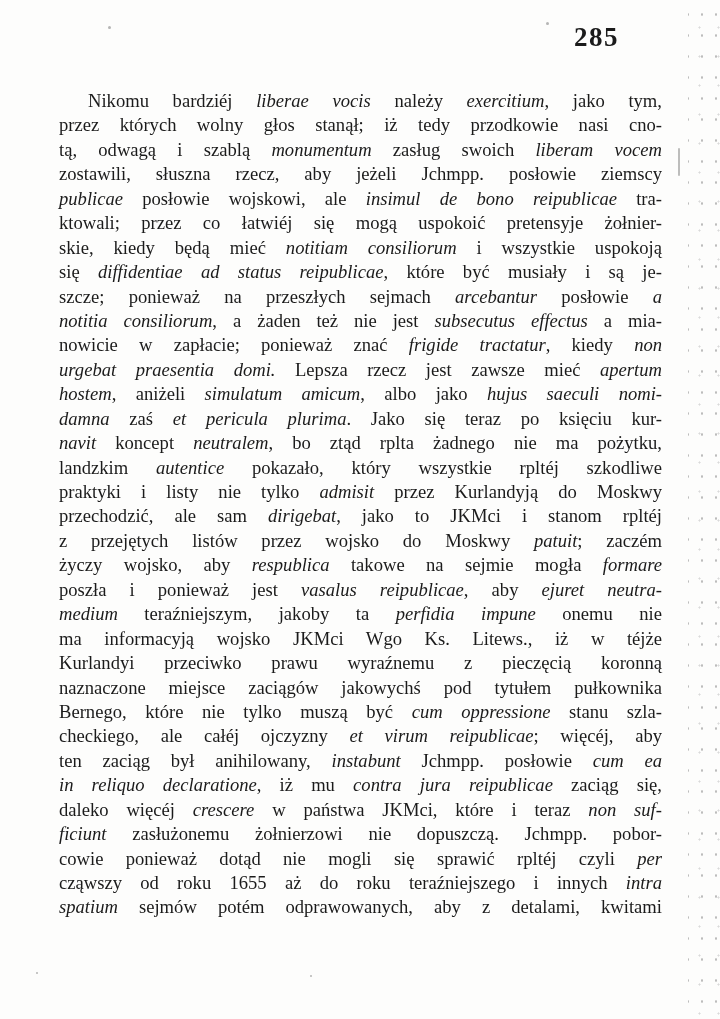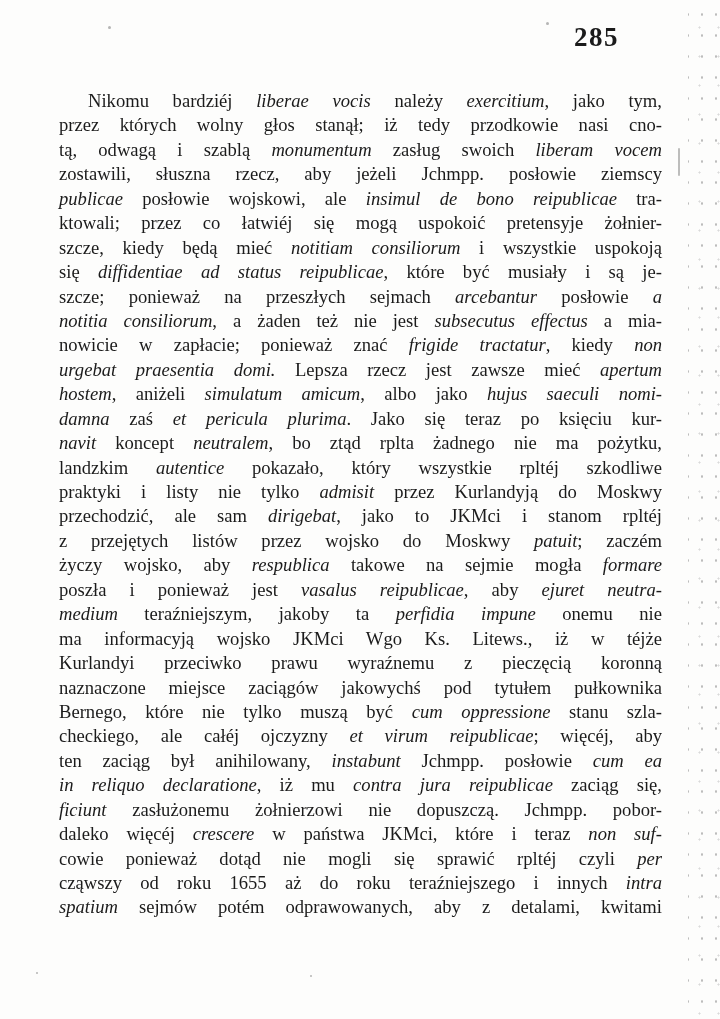--- a/index.html
+++ b/index.html
@@ -74,21 +74,21 @@
   <div class="page-number">285</div>
 
   <div class="text-block">
 
   <div class="line indent"><span>Nikomu bardziéj </span><span class="it">liberae vocis</span><span> należy </span><span class="it">exercitium</span><span>, jako tym,</span></div>
       <div class="line"><span>przez których wolny głos stanął; iż tedy przodkowie nasi cno-</span></div>
       <div class="line"><span>tą, odwagą i szablą </span><span class="it">monumentum</span><span> zasług swoich </span><span class="it">liberam vocem</span></div>
       <div class="line"><span>zostawili, słuszna rzecz, aby jeżeli Jchmpp. posłowie ziemscy</span></div>
       <div class="line"><span class="it">publicae</span><span> posłowie wojskowi, ale </span><span class="it">insimul de bono reipublicae</span><span> tra-</span></div>
       <div class="line"><span>ktowali; przez co łatwiéj się mogą uspokoić pretensyje żołnier-</span></div>
-      <div class="line"><span>szcze, kiedy będą mieć </span><span class="it">notitiam consiliorum</span><span> i wszystkie uspokoją</span></div>
+      <div class="line"><span>skie, kiedy będą mieć </span><span class="it">notitiam consiliorum</span><span> i wszystkie uspokoją</span></div>
       <div class="line"><span>się </span><span class="it">diffidentiae ad status reipublicae</span><span>, które być musiały i są je-</span></div>
       <div class="line"><span>szcze; ponieważ na przeszłych sejmach </span><span class="it">arcebantur</span><span> posłowie </span><span class="it">a</span></div>
       <div class="line"><span class="it">notitia consiliorum</span><span>, a żaden też nie jest </span><span class="it">subsecutus effectus</span><span> a mia-</span></div>
       <div class="line"><span>nowicie w zapłacie; ponieważ znać </span><span class="it">frigide tractatur</span><span>, kiedy </span><span class="it">non</span></div>
       <div class="line"><span class="it">urgebat praesentia domi.</span><span> Lepsza rzecz jest zawsze mieć </span><span class="it">apertum</span></div>
       <div class="line"><span class="it">hostem</span><span>, aniżeli </span><span class="it">simulatum amicum</span><span>, albo jako </span><span class="it">hujus saeculi nomi-</span></div>
       <div class="line"><span class="it">damna</span><span> zaś </span><span class="it">et pericula plurima</span><span>. Jako się teraz po księciu kur-</span></div>
       <div class="line"><span class="it">navit</span><span> koncept </span><span class="it">neutralem</span><span>, bo ztąd rplta żadnego nie ma pożytku,</span></div>
       <div class="line"><span>landzkim </span><span class="it">autentice</span><span> pokazało, który wszystkie rpltéj szkodliwe</span></div>
       <div class="line"><span>praktyki i listy nie tylko </span><span class="it">admisit</span><span> przez Kurlandyją do Moskwy</span></div>
@@ -97,22 +97,22 @@
       <div class="line"><span>życzy wojsko, aby </span><span class="it">respublica</span><span> takowe na sejmie mogła </span><span class="it">formare</span></div>
       <div class="line"><span>poszła i ponieważ jest </span><span class="it">vasalus reipublicae</span><span>, aby </span><span class="it">ejuret neutra-</span></div>
       <div class="line"><span class="it">medium</span><span> teraźniejszym, jakoby ta </span><span class="it">perfidia impune</span><span> onemu nie</span></div>
       <div class="line"><span>ma informacyją wojsko JKMci Wgo Ks. Litews., iż w téjże</span></div>
       <div class="line"><span>Kurlandyi przeciwko prawu wyraźnemu z pieczęcią koronną</span></div>
       <div class="line"><span>naznaczone miejsce zaciągów jakowychś pod tytułem pułkownika</span></div>
       <div class="line"><span>Bernego, które nie tylko muszą być </span><span class="it">cum oppressione</span><span> stanu szla-</span></div>
       <div class="line"><span>checkiego, ale całéj ojczyzny </span><span class="it">et virum reipublicae</span><span>; więcéj, aby</span></div>
       <div class="line"><span>ten zaciąg był anihilowany, </span><span class="it">instabunt</span><span> Jchmpp. posłowie </span><span class="it">cum ea</span></div>
       <div class="line"><span class="it">in reliquo declaratione</span><span>, iż mu </span><span class="it">contra jura reipublicae</span><span> zaciąg się,</span></div>
+      <div class="line"><span>daleko więcéj </span><span class="it">crescere</span><span> w państwa JKMci, które i teraz </span><span class="it">non suf-</span></div>
       <div class="line"><span class="it">ficiunt</span><span> zasłużonemu żołnierzowi nie dopuszczą. Jchmpp. pobor-</span></div>
-      <div class="line"><span>daleko więcéj </span><span class="it">crescere</span><span> w państwa JKMci, które i teraz </span><span class="it">non suf-</span></div>
       <div class="line"><span>cowie ponieważ dotąd nie mogli się sprawić rpltéj czyli </span><span class="it">per</span></div>
       <div class="line"><span>cząwszy od roku 1655 aż do roku teraźniejszego i innych </span><span class="it">intra</span></div>
       <div class="line"><span class="it">spatium</span><span> sejmów potém odprawowanych, aby z detalami, kwitami</span></div>
     </div>
 
   <div class="speckles"></div>
   <div class="tick"></div>
   <div class="dot d1"></div>
   <div class="dot d2"></div>
   <div class="dot d3"></div>

